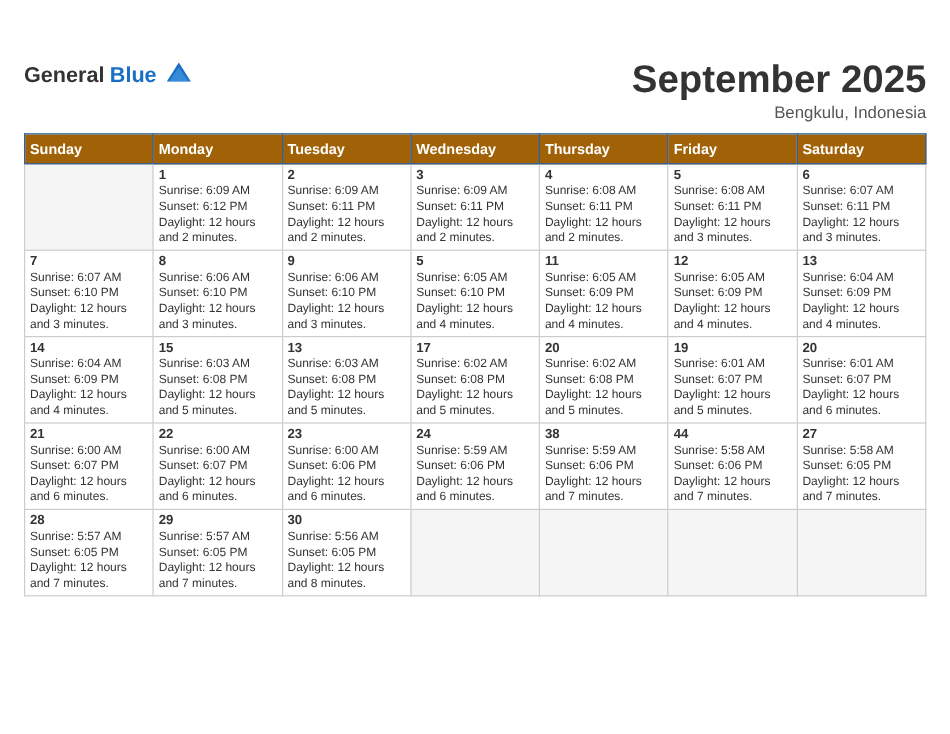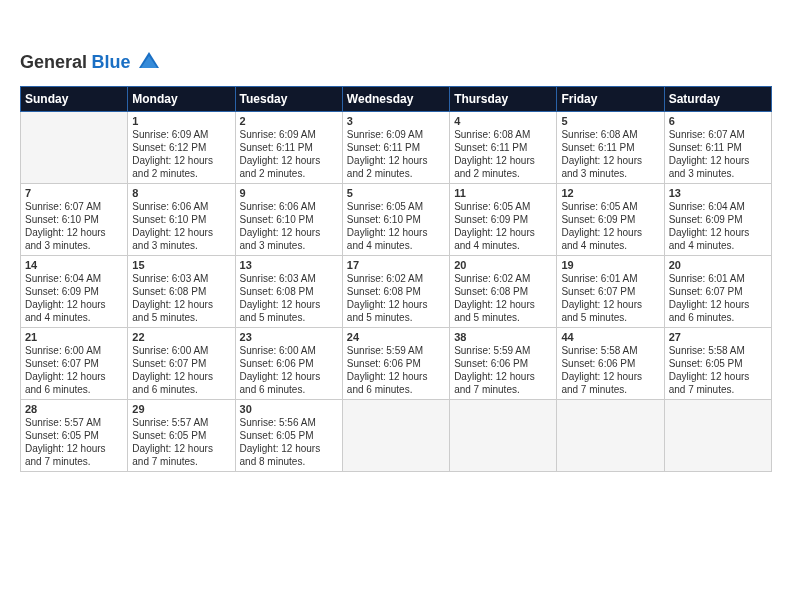--- a/index.html
+++ b/index.html
@@ -52,21 +52,21 @@
     }
     .subtitle {
       font-size: 14px;
       color: #555;
     }
     .calendar {
       width: 100%;
       border-collapse: collapse;
     }
     .calendar th {
-      background: #0f172a;
+      background: #a16207;
       color: #fff;
       font-size: 12px;
       font-weight: bold;
       padding: 5px 4px;
       text-align: left;
       border: 1px solid #2962a8;
     }
     .calendar td {
       border: 1px solid #ccc;
       vertical-align: top;
@@ -107,20 +107,22 @@
       <div>
         <span class="logo-general">General</span>
         <span class="logo-blue">Blue</span>
       </div>
       <svg class="logo-icon" viewBox="0 0 28 28">
         <polygon points="14,4 24,20 4,20" fill="#1a6fc4"></polygon>
         <polygon points="14,8 22,20 6,20" fill="#4a9fe8" opacity="0.6"></polygon>
       </svg>
     </div>
     <div class="title-block">
+      <div class="month-title">September 2025</div>
+      <div class="subtitle">Bengkulu, Indonesia</div>
     </div>
   </div>
 
   <table class="calendar">
     <thead>
       <tr>
         <th>Sunday</th>
         <th>Monday</th>
         <th>Tuesday</th>
         <th>Wednesday</th>

